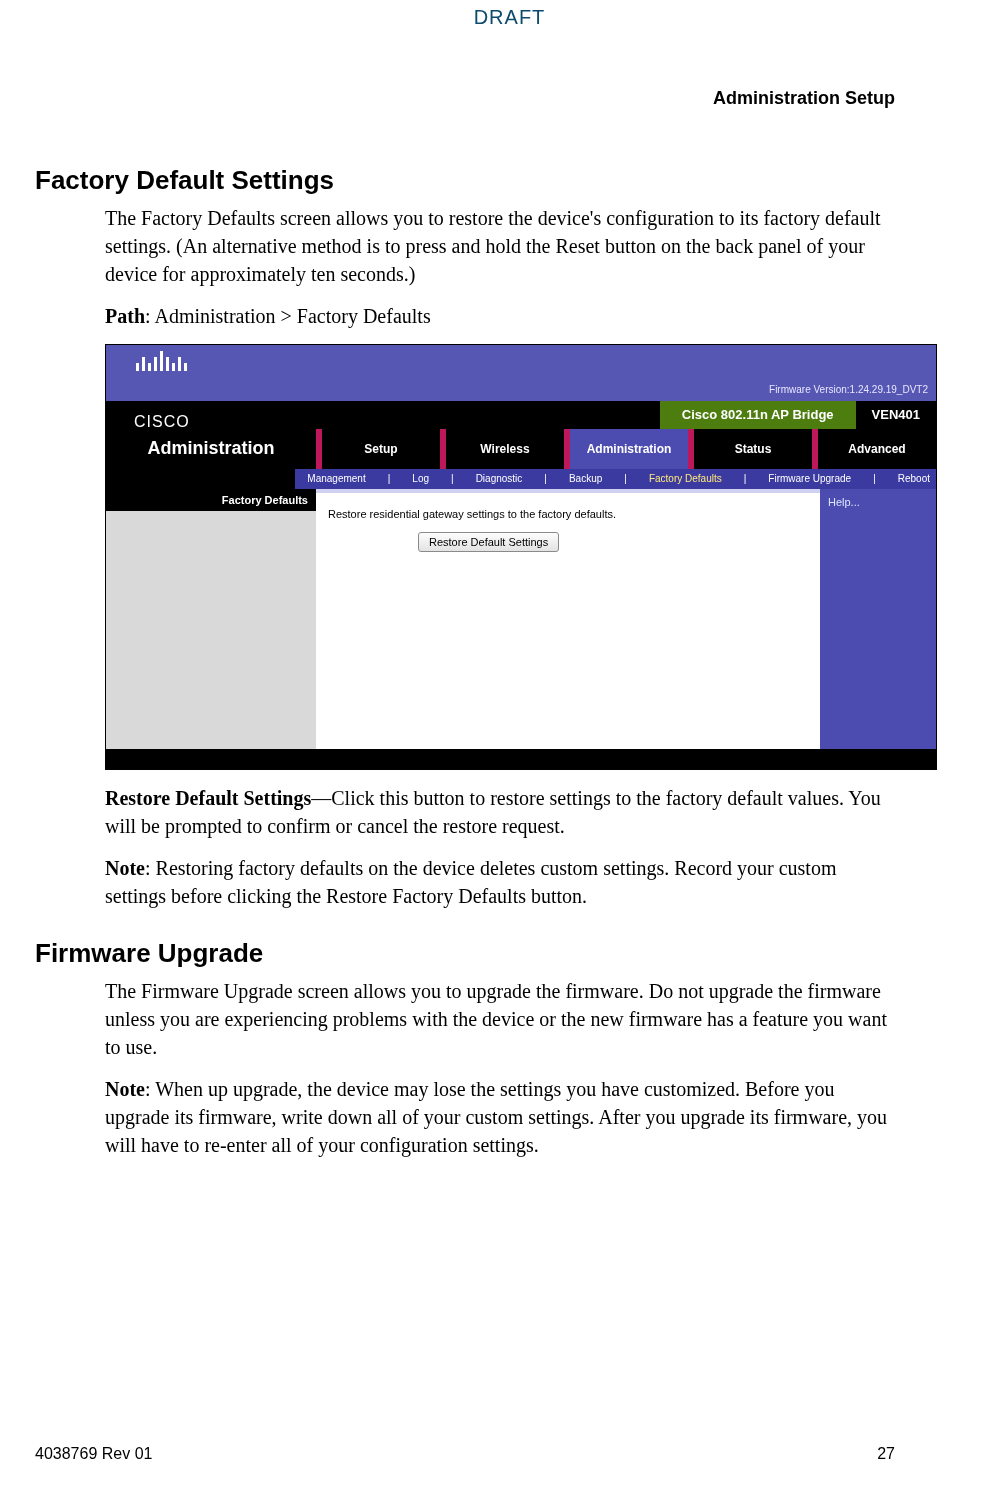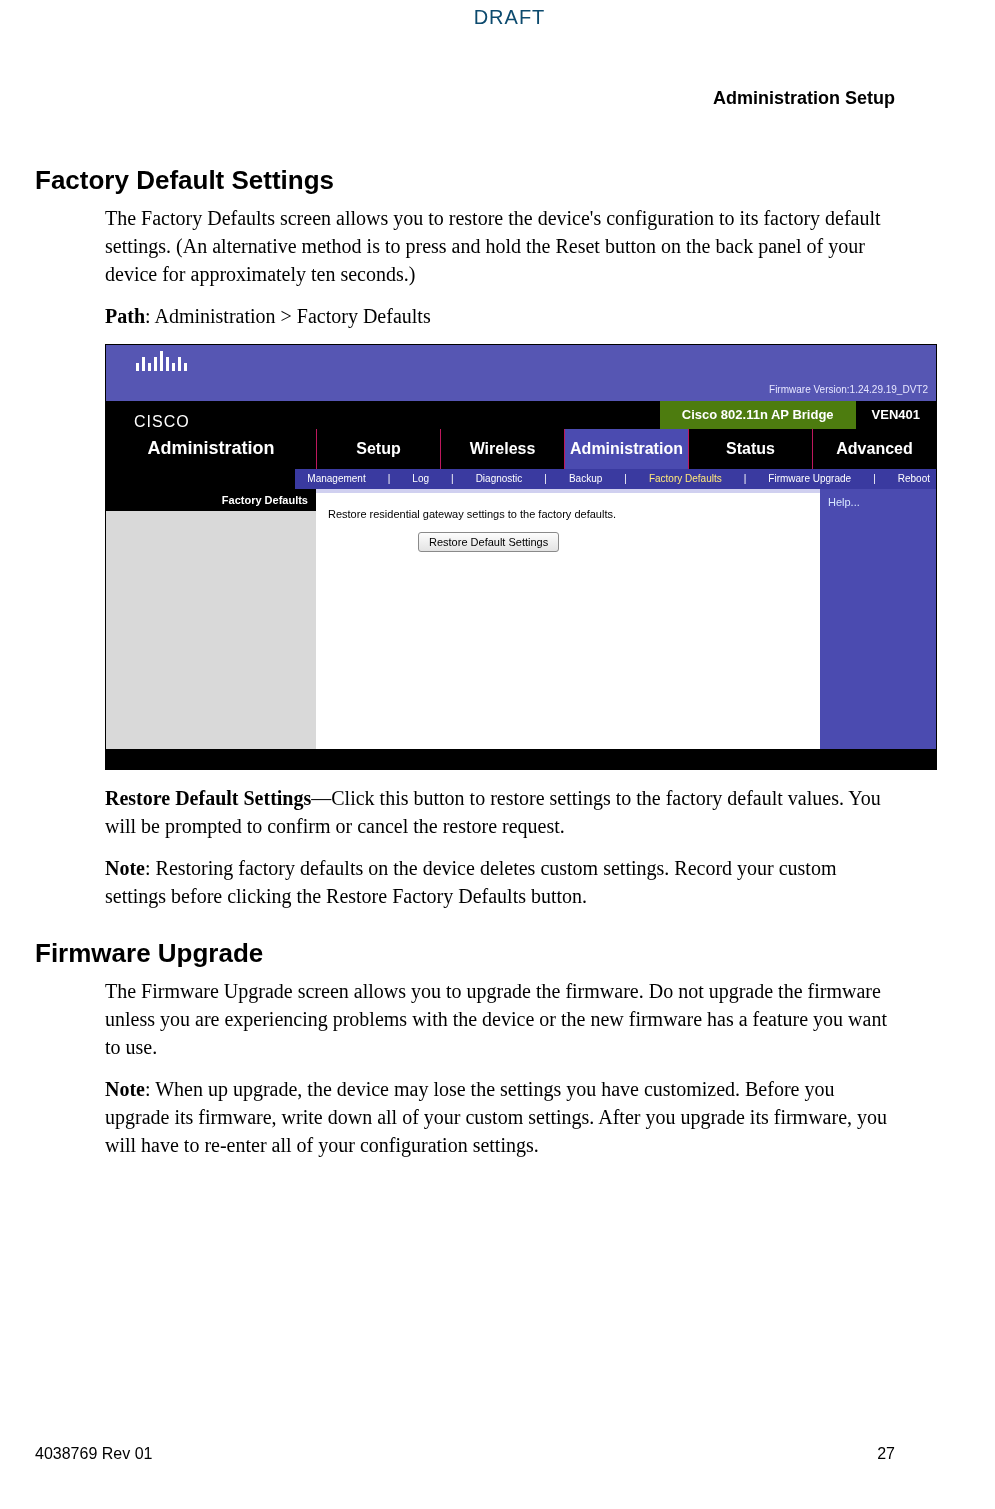--- a/index.html
+++ b/index.html
@@ -138,23 +138,23 @@
   .shot .nav-tabs {
     flex: 1;
     display: flex;
     background: #000;
   }
   .shot .tab {
     flex: 1;
     display: flex;
     align-items: center;
     justify-content: center;
-    font-size: 16px;
-    font-weight: bold;
-    border-left: 1px solid #be185d;
+    font-size: 12px;
+    font-weight: bold;
+    border-left: 6px solid #be185d;
   }
   .shot .tab.active {
     background: #4b4bb0;
   }
   .shot .subnav {
     display: flex;
     height: 20px;
   }
   .shot .subnav-spacer {
     width: 210px;

